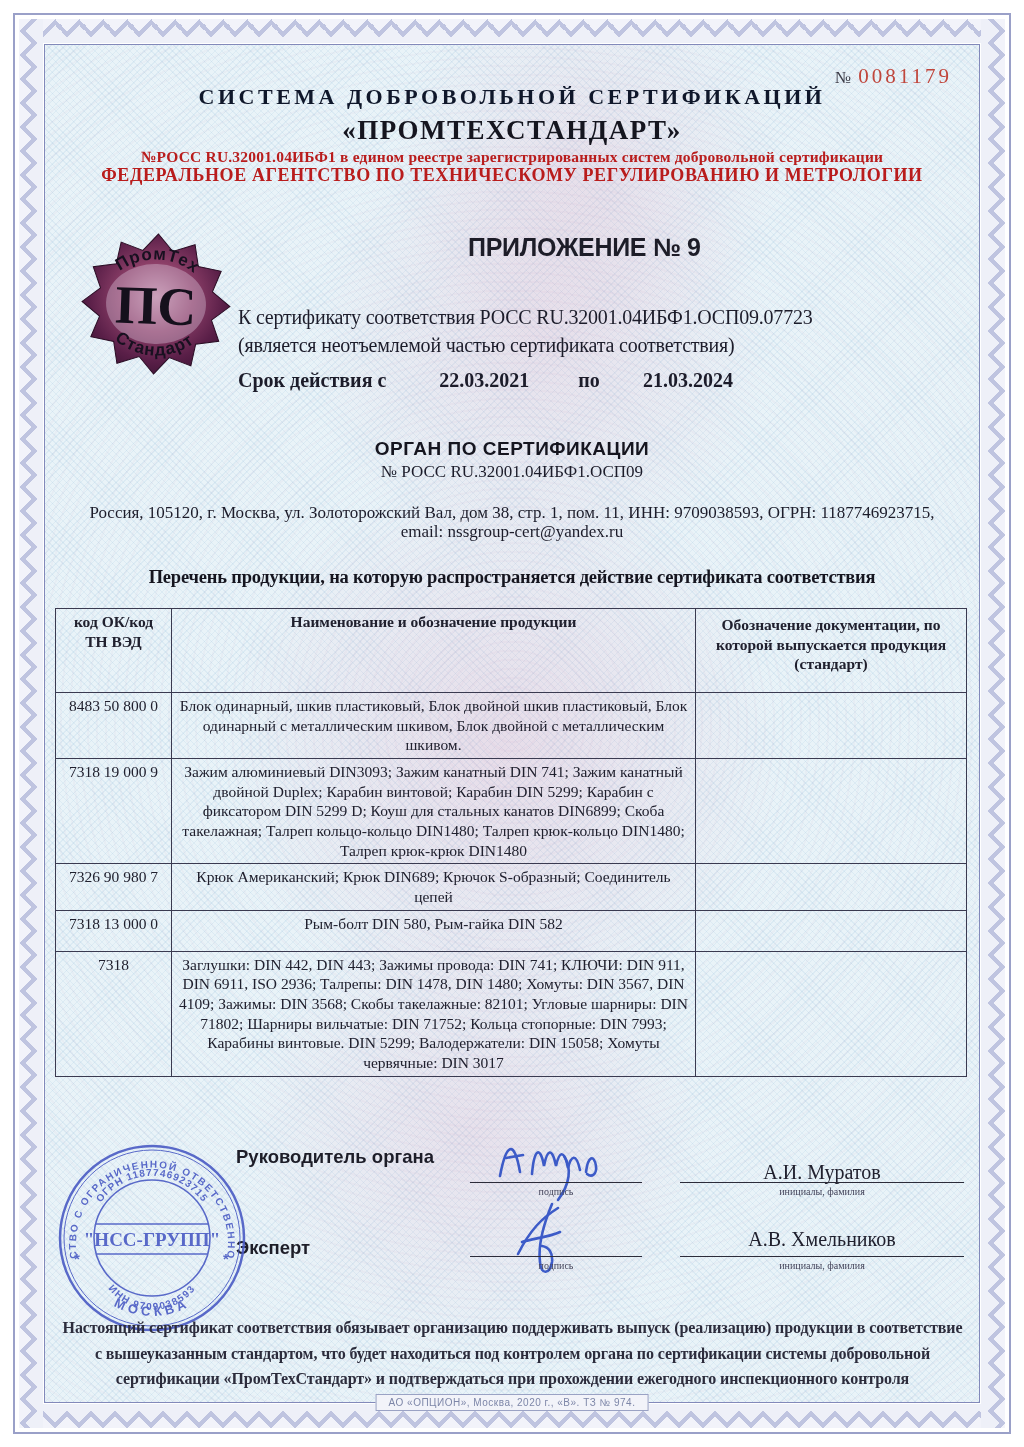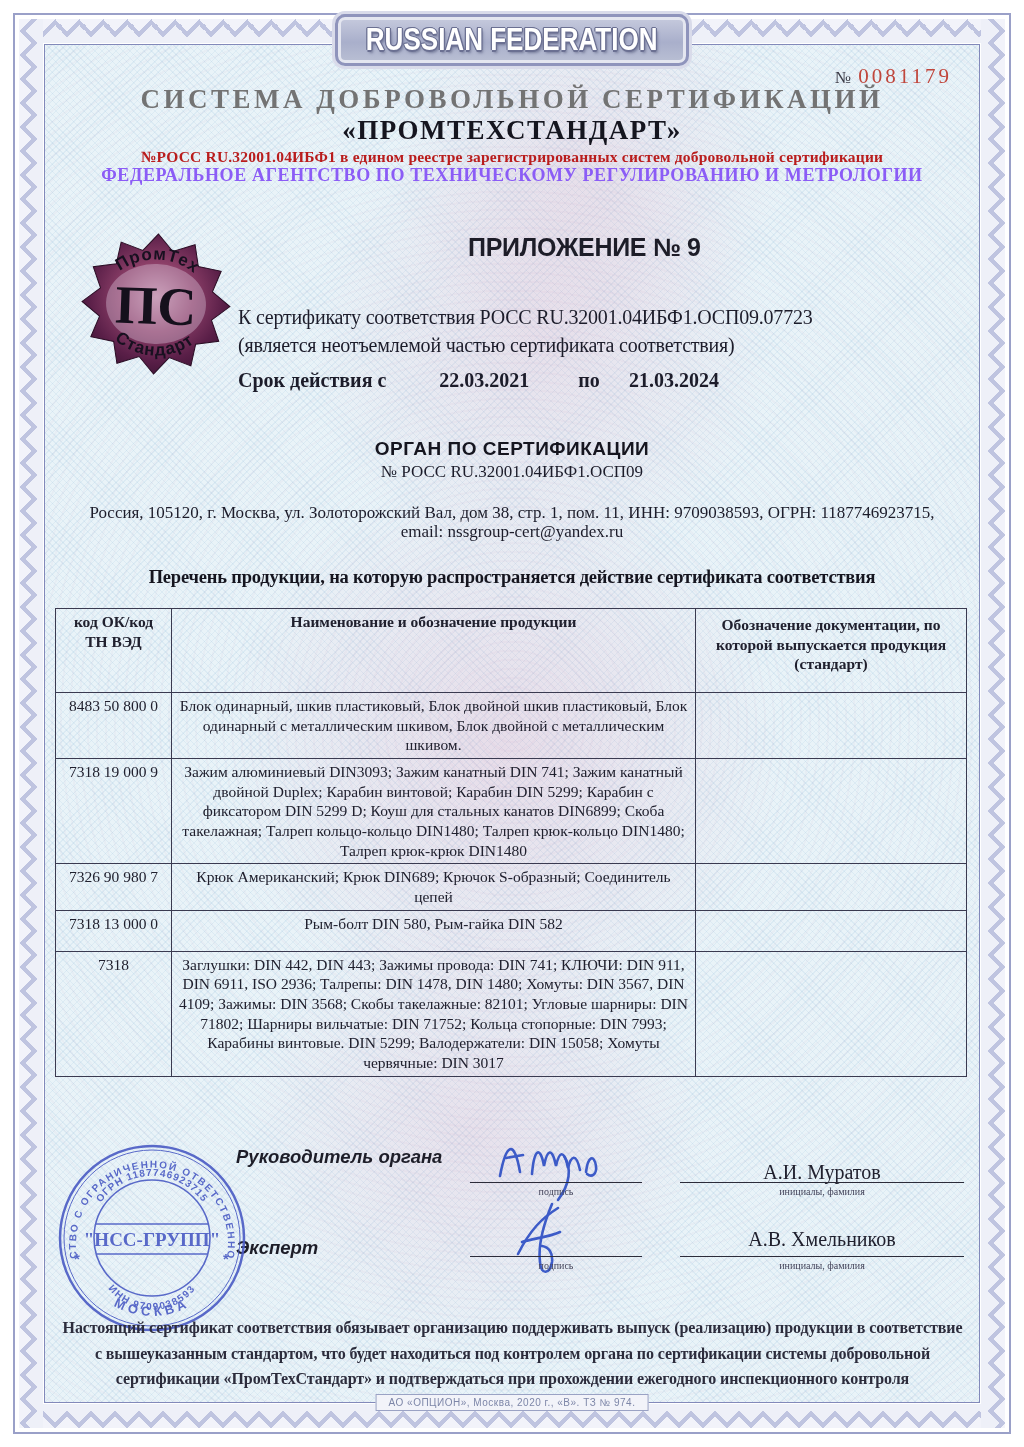--- a/index.html
+++ b/index.html
@@ -46,51 +46,51 @@
     background:linear-gradient(180deg,#c7cbde 0%,#a9afcb 55%,#bac0d4 100%);
     box-shadow:inset 0 0 0 3px #e4e6f0,0 0 0 3px #d9dbea;}
   .banner span{font-family:"Liberation Sans",sans-serif;font-weight:bold;font-size:31px;color:#fff;
     transform:scaleX(.84);letter-spacing:0;white-space:nowrap;
     text-shadow:1.5px 0 0 #6b7092,-1.5px 0 0 #6b7092,0 1.5px 0 #6b7092,0 -1.5px 0 #6b7092,
       1px 1px 0 #6b7092,-1px -1px 0 #6b7092,2px 3px 3px rgba(70,75,110,.55);}
   .serial{position:absolute;top:64px;right:72px;font-size:21px;letter-spacing:1px;white-space:nowrap;}
   .serial .no{color:#3c3c48;font-size:17px;margin-right:6px;}
   .serial .digits{color:#c0463c;letter-spacing:3px;}
   .t-center{position:absolute;left:0;width:100%;text-align:center;}
-  .sys-title{top:84px;font-weight:bold;font-size:27px;letter-spacing:3.5px;color:#737373;}
+  .sys-title{top:84px;font-weight:bold;font-size:22px;letter-spacing:3.5px;color:#0f172a;}
   .sys-name{top:115px;font-weight:bold;font-size:27px;letter-spacing:1.5px;color:#15151f;}
   .registry{top:148px;font-weight:bold;font-size:15.5px;letter-spacing:.2px;color:#b91c1c;}
-  .agency{top:165px;font-weight:bold;font-size:18px;letter-spacing:.6px;color:#8b5cf6;}
+  .agency{top:165px;font-weight:bold;font-size:18px;letter-spacing:.6px;color:#b91c1c;}
   
   .hologram{position:absolute;left:76px;top:228px;transform:rotate(2deg);}
   .appendix-title{position:absolute;left:468px;top:233px;font-family:"Liberation Sans",sans-serif;
     font-weight:bold;font-size:25px;color:#1d1d28;letter-spacing:-.3px;}
   .app-line1{position:absolute;left:238px;top:306px;font-size:20px;letter-spacing:-.2px;}
   .app-line2{position:absolute;left:238px;top:334px;font-size:20px;letter-spacing:-.2px;}
   .validity{position:absolute;left:238px;top:369px;font-size:20px;font-weight:600;}
-  .validity .g1{margin-left:48px;} .validity .g2{margin-left:44px;} .validity .g3{margin-left:24px;}
+  .validity .g1{margin-left:48px;} .validity .g2{margin-left:44px;} .validity .g3{margin-left:38px;}
   
   .org-heading{top:438px;font-family:"Liberation Sans",sans-serif;font-weight:bold;font-size:19px;
     letter-spacing:.5px;color:#15151f;}
   .org-number{top:462px;font-size:17px;}
   .org-name{top:483px;font-size:17px;}
   .org-address{top:503px;font-size:17px;}
   .org-email{top:522px;font-size:17px;}
   .list-title{top:567px;font-weight:bold;font-size:18.5px;letter-spacing:-.2px;color:#15151f;}
   
   table.products{position:absolute;left:55px;top:608px;width:911px;border-collapse:collapse;
     table-layout:fixed;font-size:15.5px;line-height:1.27;color:#20202e;}
   table.products td,th{border:1.5px solid #3a3a50;vertical-align:top;padding:3px 7px;text-align:center;
     font-weight:normal;overflow:hidden;}
   table.products th{font-weight:bold;}
   th.doc-h{text-align:center;padding-top:6px;}
   td.code-ind{padding-left:18px;}
   
   .sig-label{position:absolute;font-family:"Liberation Sans",sans-serif;font-weight:bold;
-    font-size:18.5px;color:#1d1d28;font-style:italic;}
+    font-size:18.5px;color:#1d1d28;}
   .sig-line{position:absolute;border-bottom:1.5px solid #2c2c3a;}
   .sig-caption{position:absolute;font-size:10px;color:#44445a;text-align:center;}
   .sig-name{position:absolute;font-size:20px;color:#20202e;text-align:center;}
   .sig-svg{position:absolute;}
   .seal-svg{position:absolute;left:52px;top:1138px;opacity:.9;}
   
   .fine-print{position:absolute;left:60px;top:1315px;width:905px;text-align:center;
     font-size:16px;font-weight:600;line-height:1.6;color:#2c2c3c;letter-spacing:-.1px;}
   .print-box{position:absolute;top:1394px;left:50%;transform:translateX(-50%);
     font-family:"Liberation Sans",sans-serif;font-size:10px;color:#7d86a8;letter-spacing:.5px;
@@ -102,23 +102,20 @@
 <div class="page">
 
   <div class="bg"></div>
   <div class="frame-outer"></div>
   <div class="band band-top"></div>
   <div class="band band-bottom"></div>
   <div class="band band-left"></div>
   <div class="band band-right"></div>
   <div class="frame-inner"></div>
 
-  <div class="banner">
-    <span>RUSSIAN FEDERATION</span>
-  </div>
   <div class="serial">
     <span class="no">№</span><span class="digits">0081179</span>
   </div>
   <div class="t-center sys-title">СИСТЕМА ДОБРОВОЛЬНОЙ СЕРТИФИКАЦИЙ</div>
   <div class="t-center sys-name">«ПРОМТЕХСТАНДАРТ»</div>
   <div class="t-center registry">№РОСС RU.32001.04ИБФ1 в едином реестре зарегистрированных систем добровольной сертификации</div>
   <div class="t-center agency">ФЕДЕРАЛЬНОЕ АГЕНТСТВО ПО ТЕХНИЧЕСКОМУ РЕГУЛИРОВАНИЮ И МЕТРОЛОГИИ</div>
 
   <svg class="hologram" width="160" height="152" viewBox="0 0 160 150">
     <defs>

